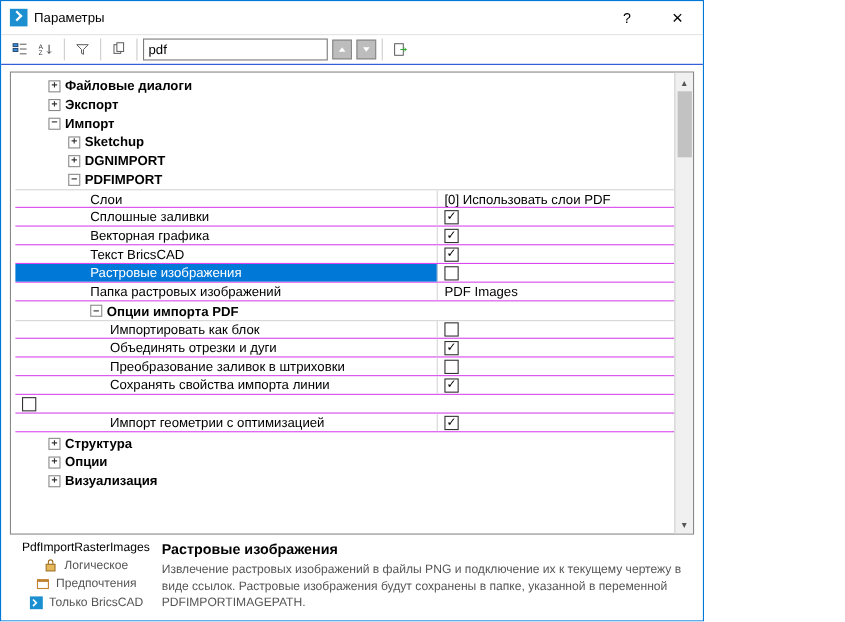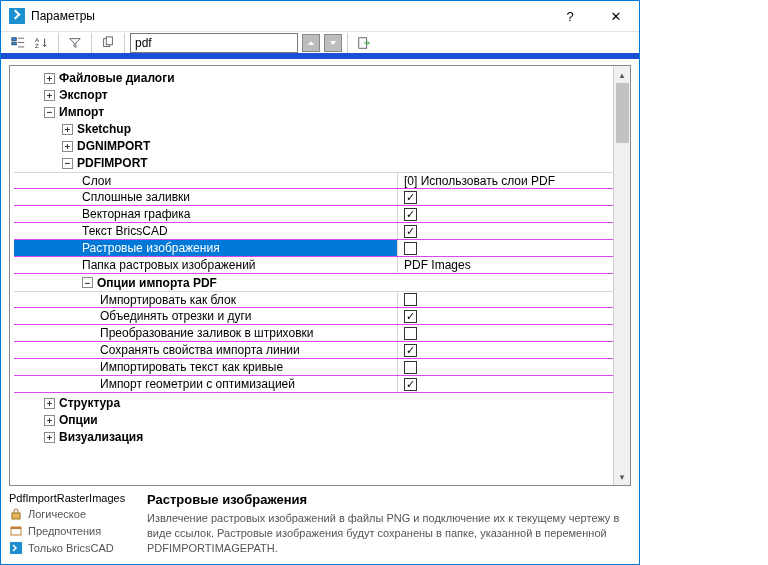--- a/index.html
+++ b/index.html
@@ -4,21 +4,21 @@
 <style>
   * { box-sizing: border-box; font-family: "Segoe UI", Tahoma, sans-serif; }
   body { margin: 0; background: #fff; }
   .window { width: 640px; height: 565px; border: 1px solid #0078d7; display: flex; flex-direction: column; }
   .titlebar { height: 30px; display: flex; align-items: center; padding: 0 0 0 8px; font-size: 12px; color: #000; }
   .titlebar .app-icon { width: 16px; height: 16px; background: #1b8fcf; margin-right: 6px; position: relative; }
   .titlebar .app-icon::after { content:""; position:absolute; left:3px; top:3px; width:5px; height:5px; border:2px solid #fff; border-bottom:none; border-left:none; transform:rotate(45deg); }
   .titlebar .title { flex: 1; }
   .titlebar .btn { width: 46px; height: 30px; display: flex; align-items: center; justify-content: center; font-size: 13px; color: #000; }
 
-  .toolbar { height: 28px; border-top: 1px solid #e3e3e3; border-bottom: 6px solid #1d4ed8; display: flex; align-items: center; padding: 0 6px; gap: 2px; }
+  .toolbar { height: 28px; border-top: 1px solid #e3e3e3; border-bottom: 1px solid #1d4ed8; display: flex; align-items: center; padding: 0 6px; gap: 2px; }
   .tbtn { width: 22px; height: 22px; border: 1px solid transparent; display:flex; align-items:center; justify-content:center; }
   .tbtn svg { width: 14px; height: 14px; }
   .sep { width:1px; height:20px; background:#ccc; margin:0 3px; }
   .search { width: 168px; height: 20px; border: 1px solid #7a7a7a; font-size: 12px; padding: 0 4px; }
   .navbtn { width:18px; height:18px; background:#bdbdbd; display:flex; align-items:center; justify-content:center; border:1px solid #888; margin-left:2px; }
   .navbtn svg { width:10px; height:10px; }
 
   .content { flex:1; padding: 6px 8px 8px 8px; display:flex; flex-direction:column; min-height:0; }
   .tree-wrap { flex:1; border:1px solid #888; position:relative; overflow:hidden; min-height:0; }
   .tree { padding: 4px 0 4px 4px; font-size: 12px; }
@@ -40,21 +40,21 @@
   .gridrow .val { flex:1; padding-left:6px; display:flex; align-items:center; }
   .gridrow.sel .lbl { background:#0078d7; color:#fff; }
   .gridrow.head { border-bottom:none; }
   .gridrow.head .lblw { font-weight:bold; }
   .gridrow .tg2 { width:11px; height:11px; border:1px solid #8a8a8a; margin-right:4px; display:inline-flex; align-items:center; justify-content:center; font-size:9px; color:#333; font-family:monospace; background:#fff; }
 
   .chk { width:13px; height:13px; border:1px solid #333; display:inline-flex; align-items:center; justify-content:center; background:#fff; }
   .chk.on::after { content:"✓"; font-size:11px; line-height:11px; color:#000; }
 
   .footer { margin-top:6px; font-size:12px; display:flex; }
-  .footer .left { width:138px; display:flex; flex-direction:column; gap:3px; }
+  .footer .left { width:138px; display:flex; flex-direction:column; gap:3px;align-items:center; }
   .footer .left .item { display:flex; align-items:center; gap:5px; color:#555; font-size:11px; }
   .footer .left .fi { width:14px; height:14px; display:inline-flex; align-items:center; justify-content:center; }
   .footer .right { flex:1; }
   .footer .right .h { font-weight:bold; font-size:13px; margin-bottom:4px; }
   .footer .right .d { font-size:11px; color:#555; line-height:1.35; }
 </style>
 </head>
 <body>
 
 <div class="window">
@@ -230,23 +230,20 @@
         </div>
         <div class="gridrow">
           <div class="lbl lbl5">
               <span>Сохранять свойства импорта линии</span>
             </div>
           <div class="val">
               <span class="chk on"></span>
             </div>
         </div>
         <div class="gridrow">
-          <div class="lbl lbl5">
-              <span>Импортировать текст как кривые</span>
-            </div>
           <div class="val">
               <span class="chk"></span>
             </div>
         </div>
         <div class="gridrow">
           <div class="lbl lbl5">
               <span>Импорт геометрии с оптимизацией</span>
             </div>
           <div class="val">
               <span class="chk on"></span>

